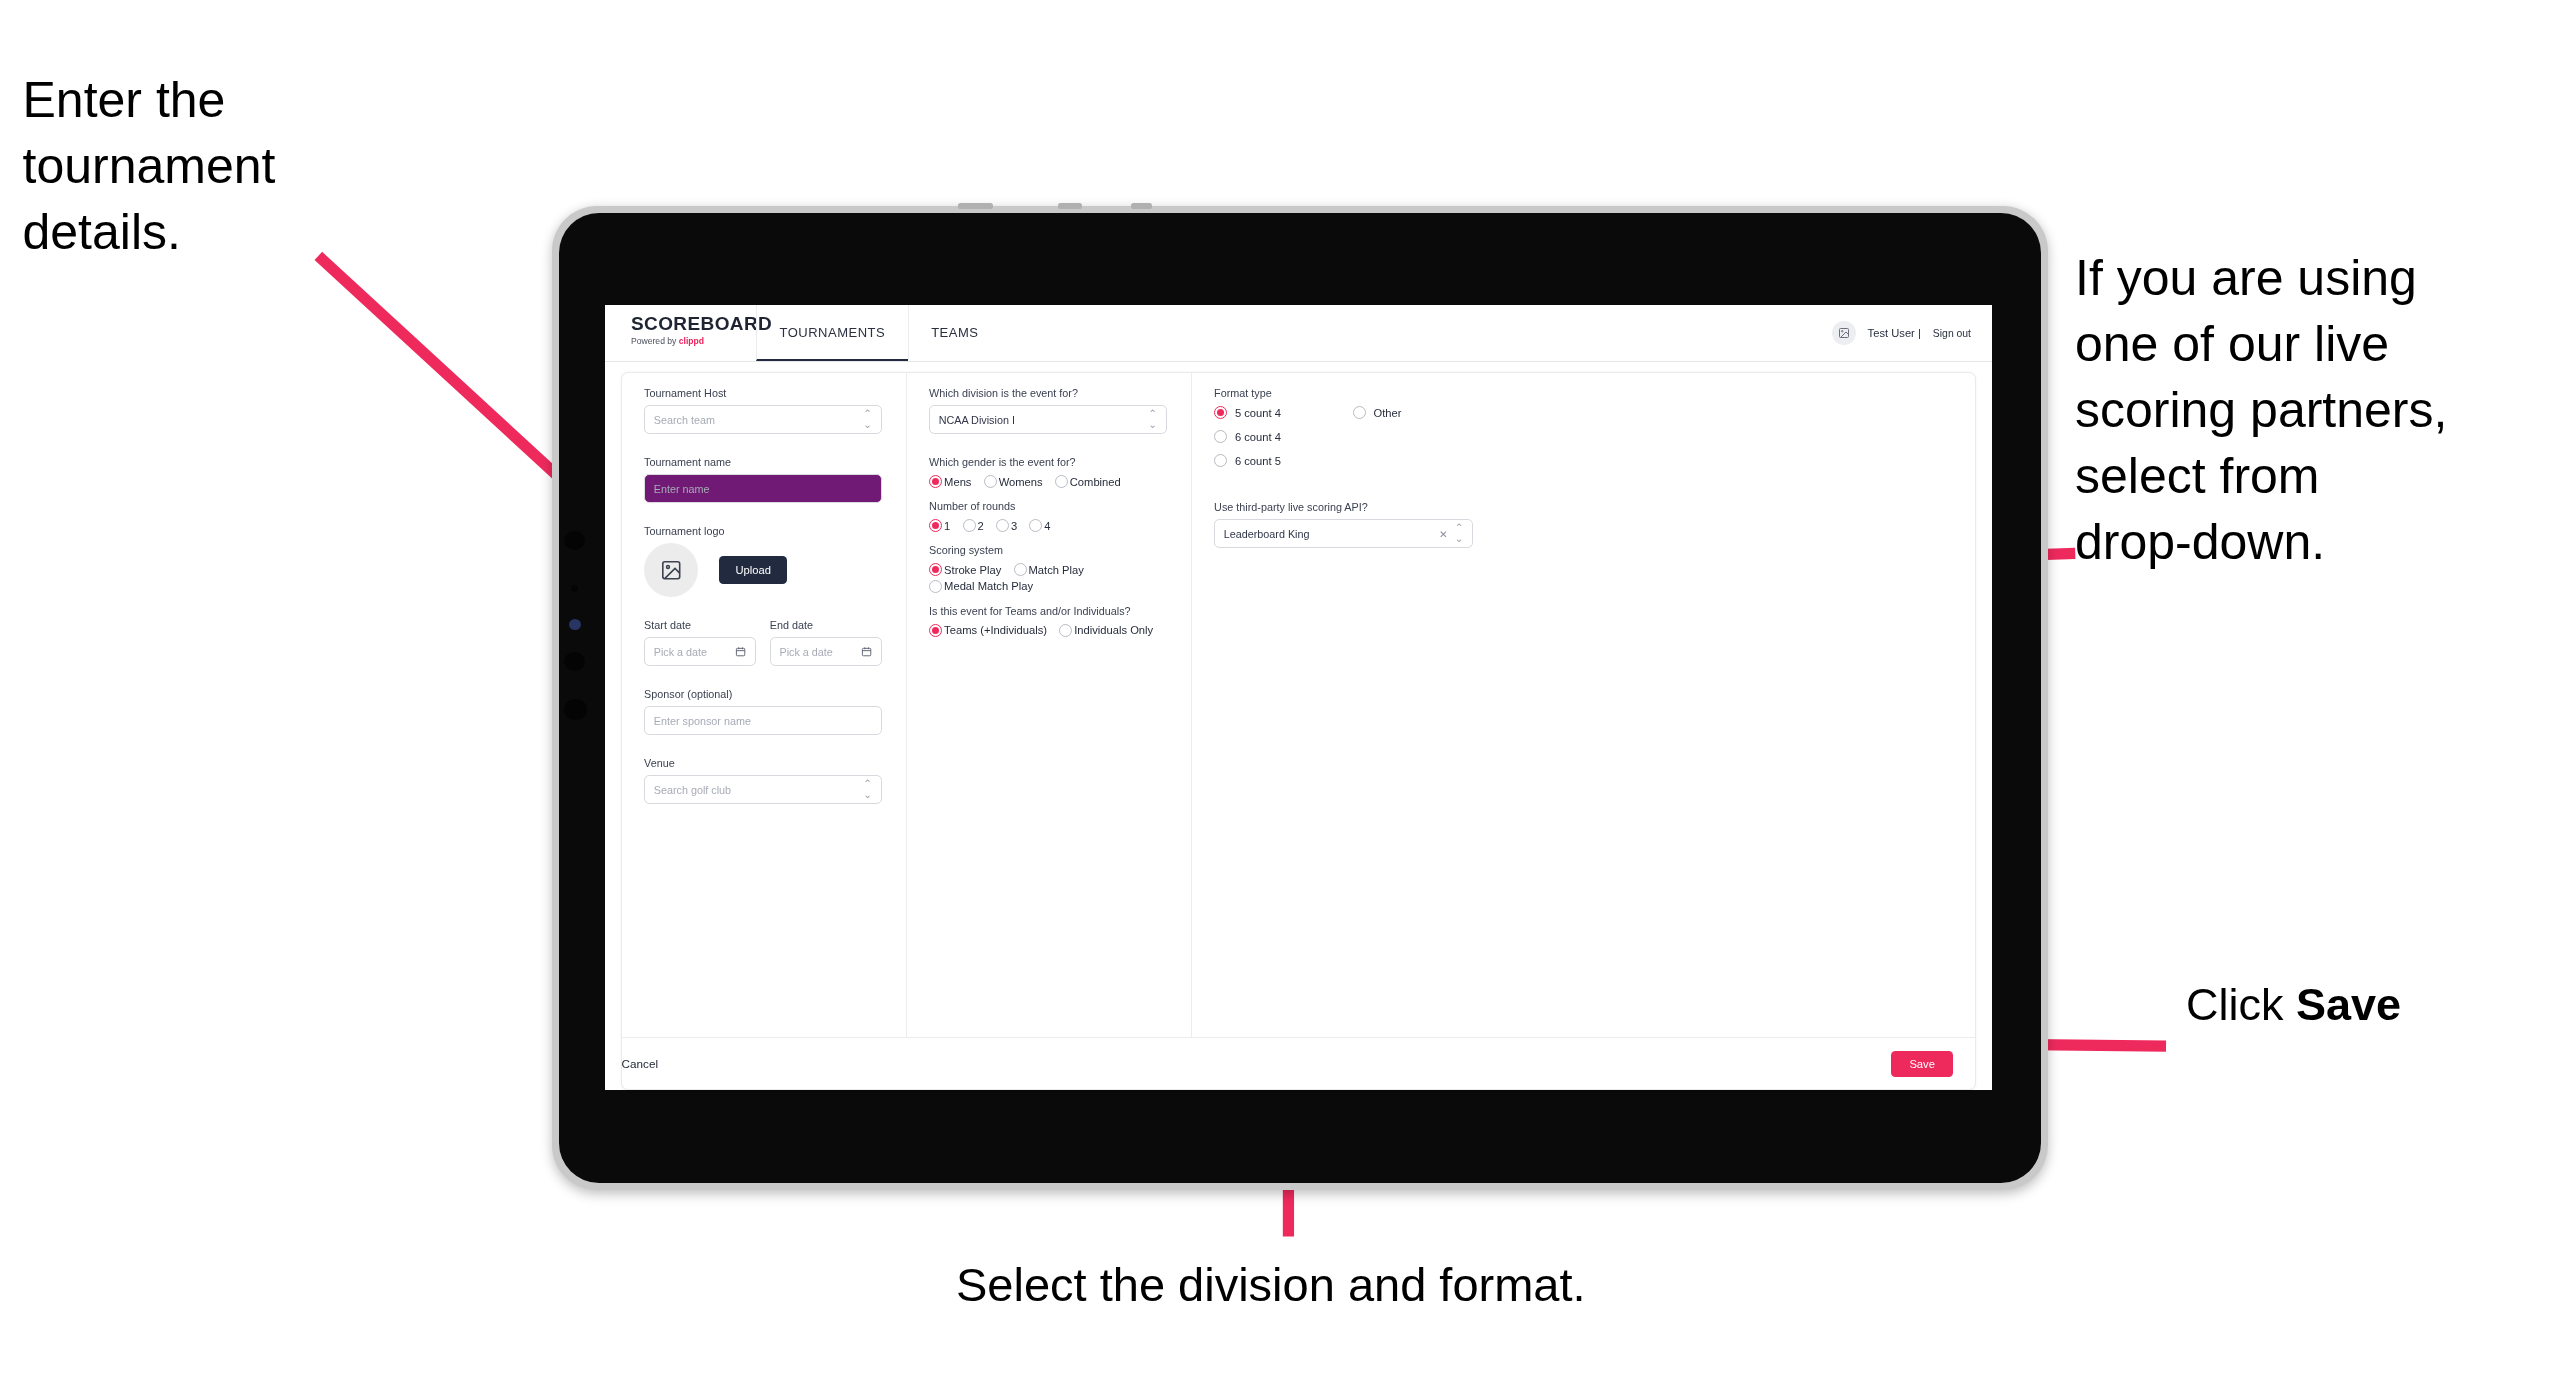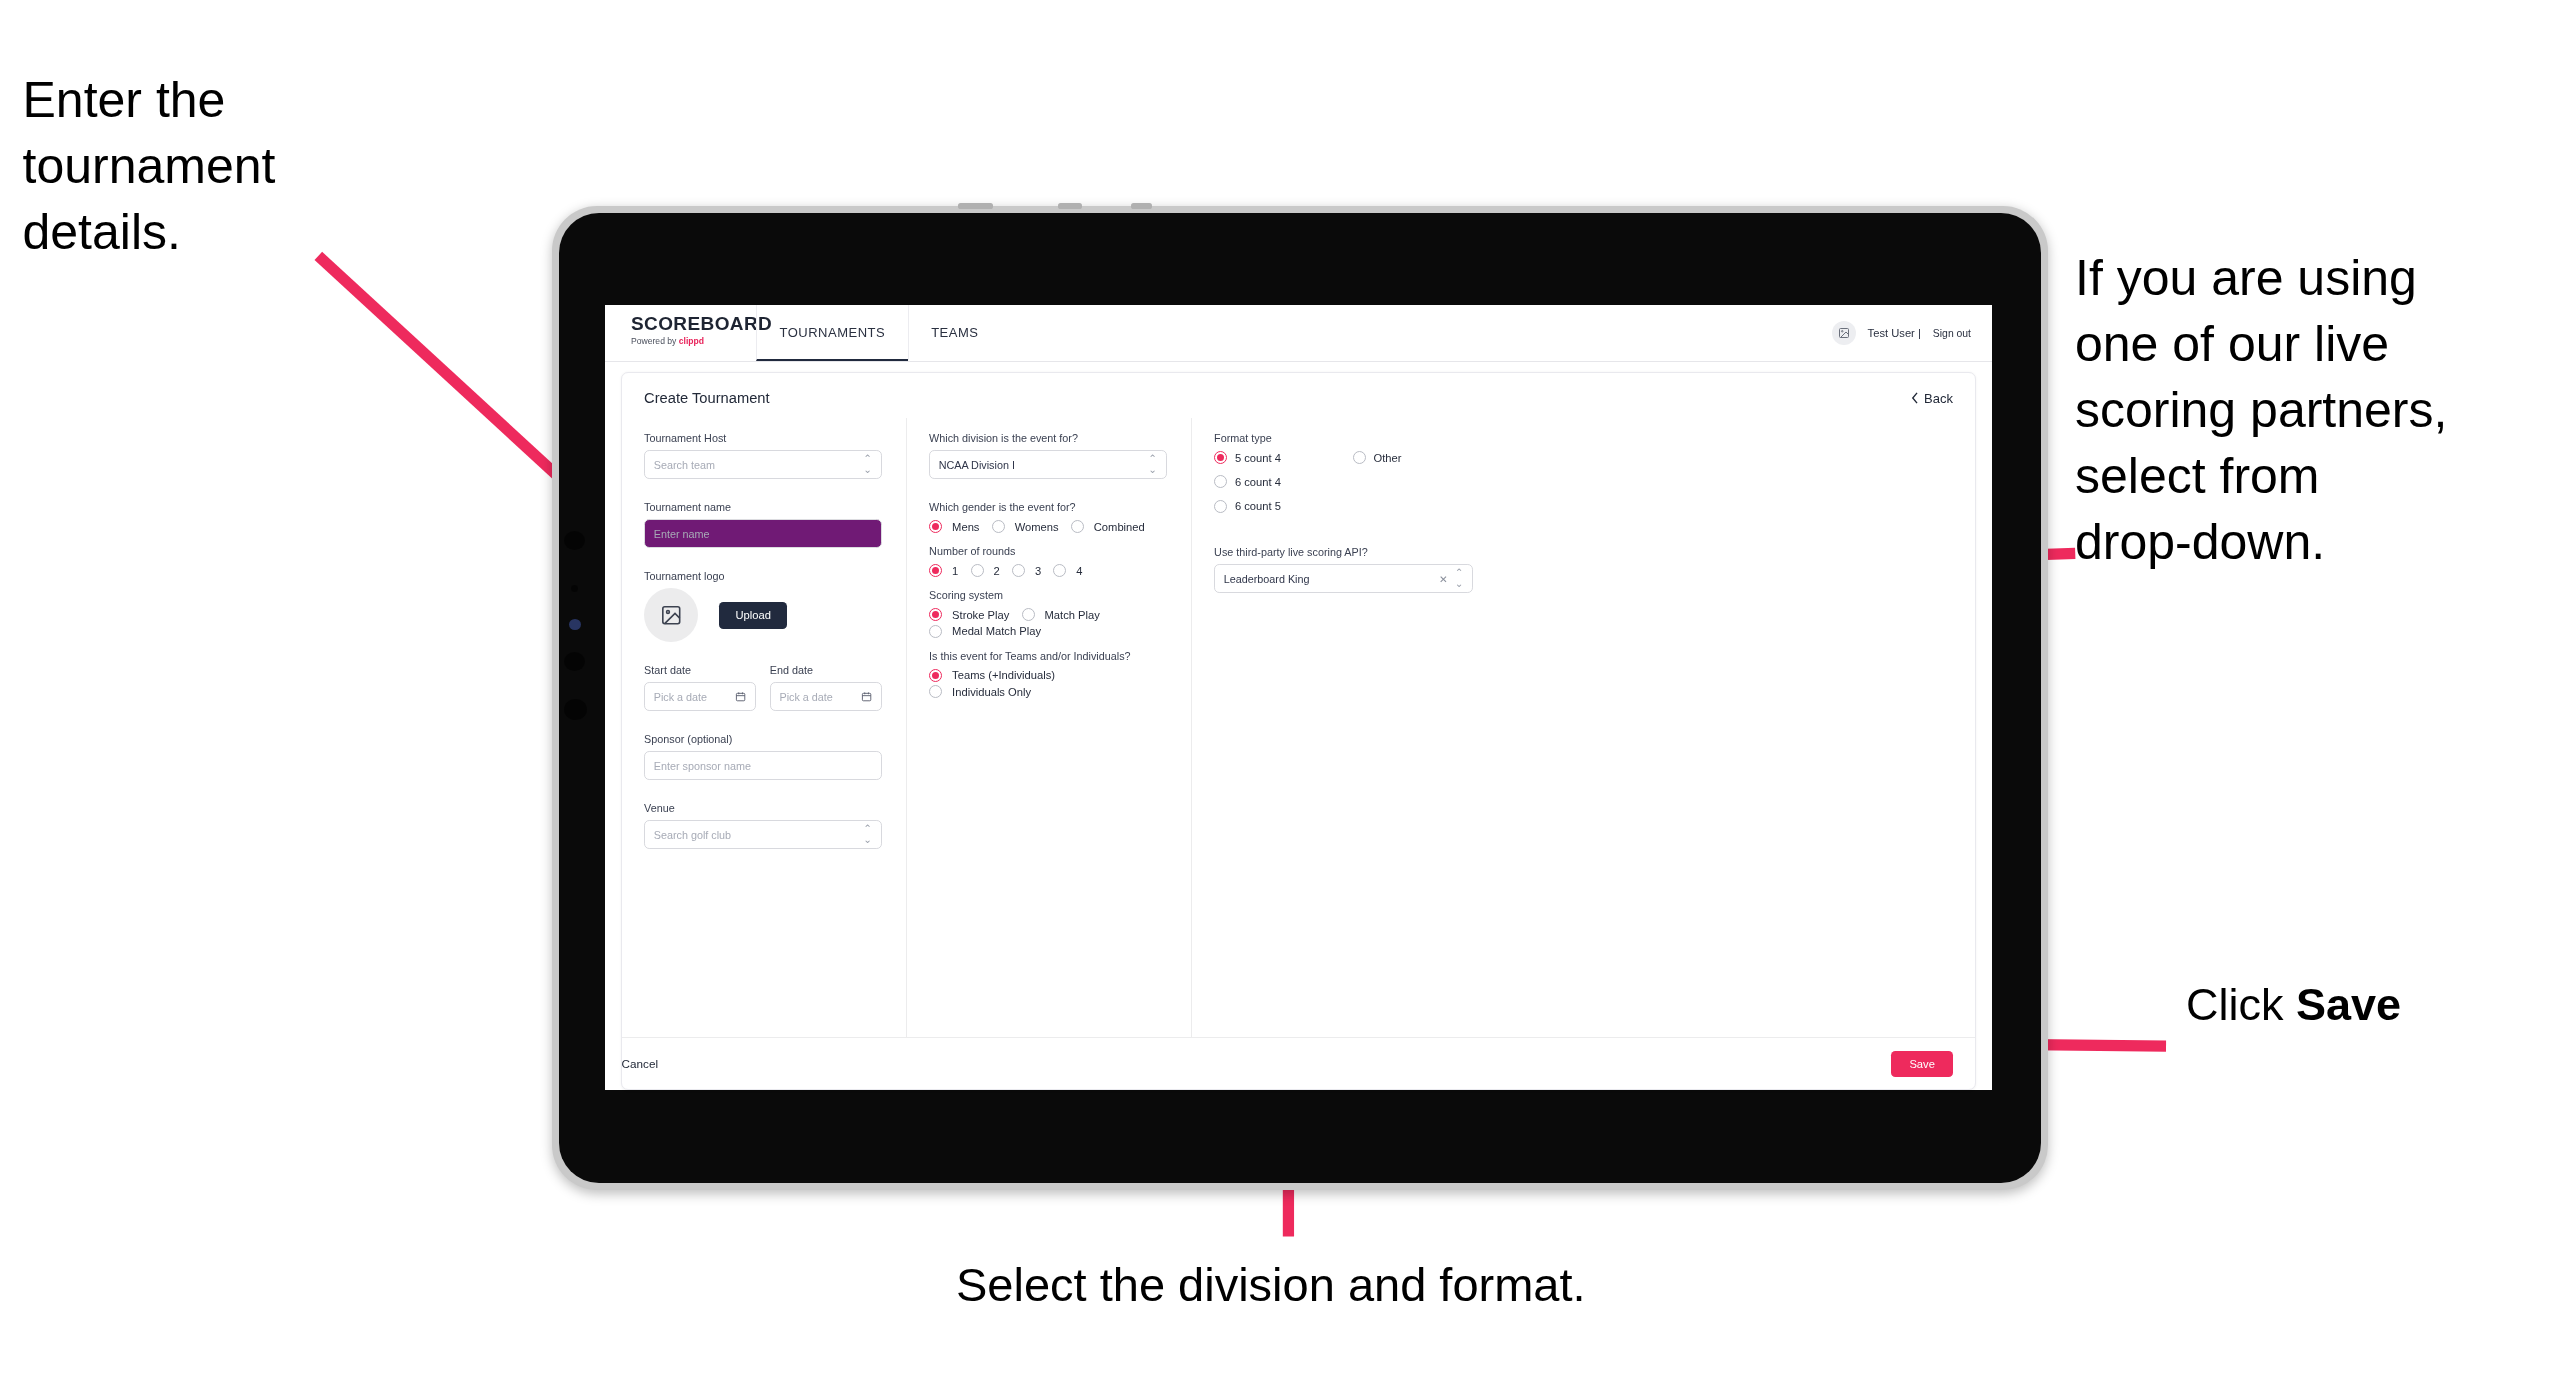--- a/index.html
+++ b/index.html
@@ -163,21 +163,21 @@
     background: #212a3e; color: #fff;
     font-size: 11.2px; border-radius: 4.3px;
     padding: 7.8px 16.4px; cursor: pointer;
   }
 
   #dates-row { display: flex; gap: 14px; }
   #dates-row > div { flex: 1; }
 
   
   .radio-row { display: flex; align-items: center; flex-wrap: wrap; gap: 3.5px 5.2px; margin-bottom: 12px; }
-  .radio-opt { display:flex; align-items:center; gap: 10px; padding-right: 7px; cursor:pointer; }
+  .radio-opt { display:flex; align-items:center; gap: 2px; padding-right: 7px; cursor:pointer; }
   .radio {
     width: 13px; height: 13px; border-radius: 50%;
     border: 1.4px solid #b9bcc4; background: #fff;
     display:flex; align-items:center; justify-content:center; flex: 0 0 auto;
   }
   .radio.on { border-color: #ee2a5d; }
   .radio.on::after {
     content:""; width: 7px; height: 7px; border-radius: 50%; background: #ee2a5d;
   }
   .radio-label { font-size: 11.2px; color: #262c3b; }
@@ -270,29 +270,20 @@
             <path d="M21 15l-5-5L5 21"></path>
         </svg>
       </div>
       <div id="user-name">Test User |</div>
       <div id="sign-out">Sign out</div>
     </div>
   </div>
 
   <div id="card">
 
-    <div id="card-head">
-      <div id="page-title">Create Tournament</div>
-      <div id="back-btn">
-        <svg width="7.8" height="12" viewBox="0 0 9 14" fill="none" stroke="#222938" stroke-width="1.6">
-            <path d="M7 1L2 7l5 6"></path>
-          </svg>
-        <span>Back</span>
-      </div>
-    </div>
 
     <div id="columns">
 
       <div class="col" id="col-left">
 
         <div class="field-block">
           <div class="field-label">Tournament Host</div>
           <div class="input placeholder">
             <span>Search team</span>
             <span class="spacer"></span>

